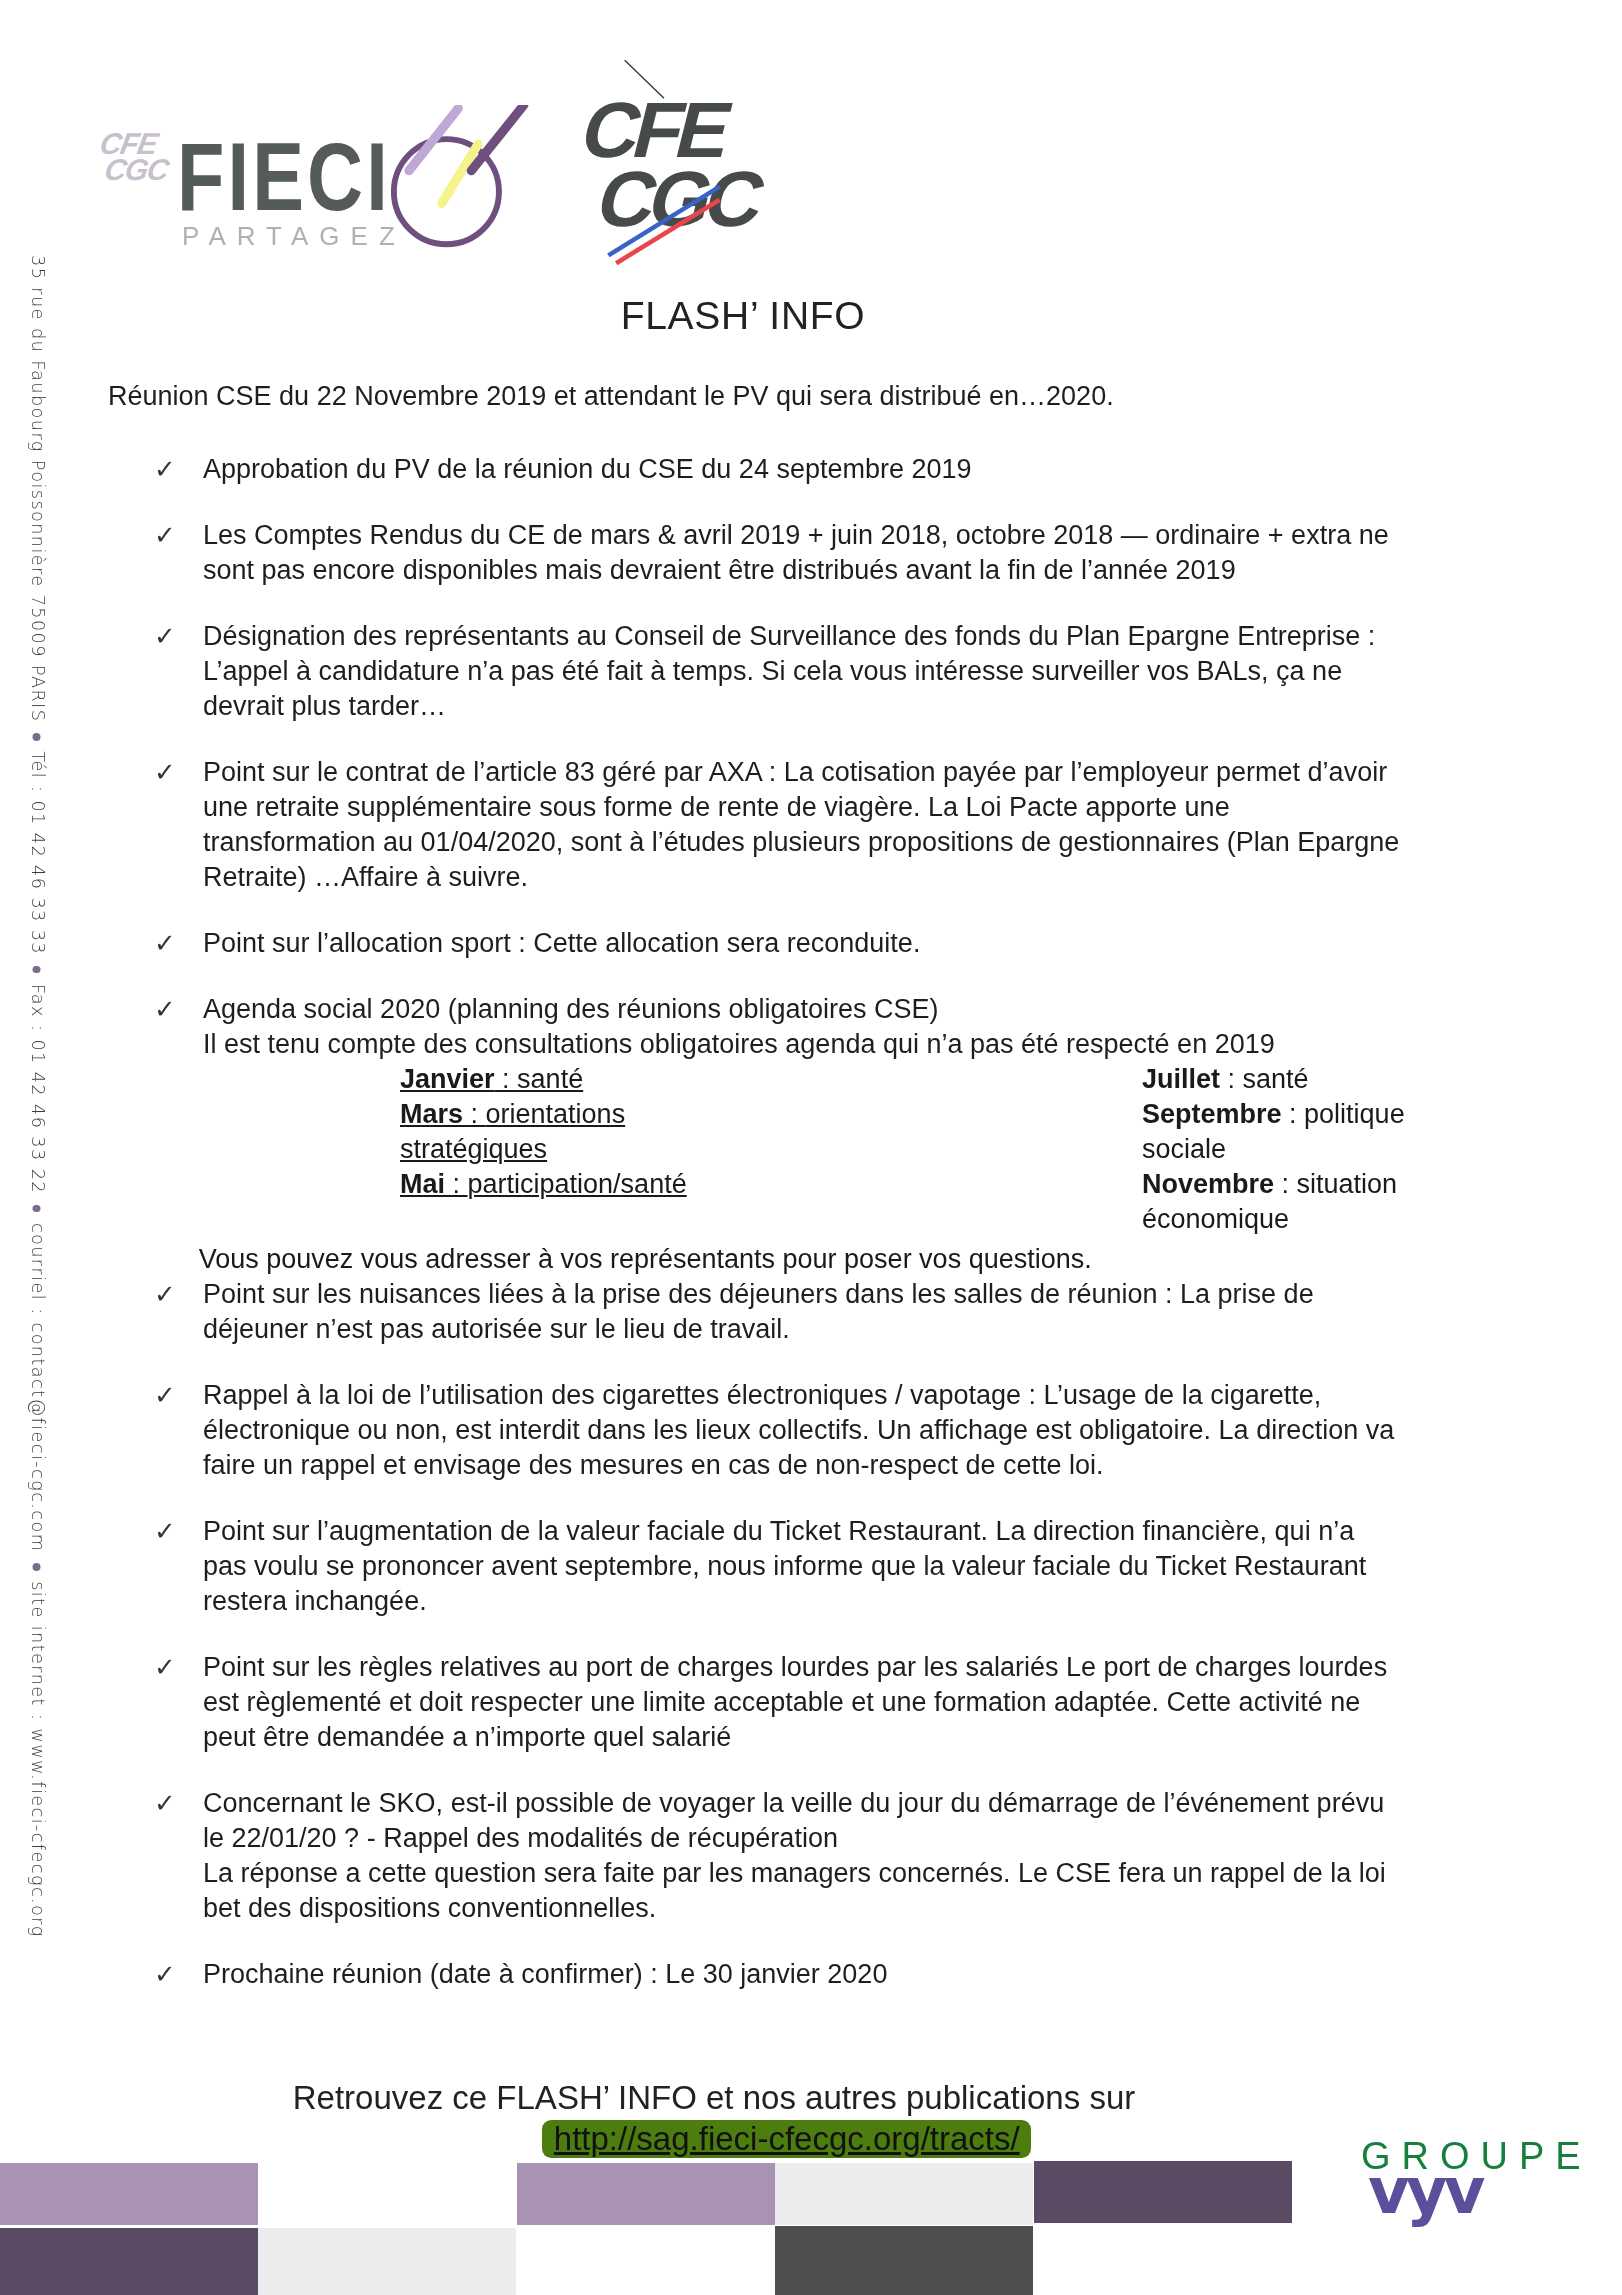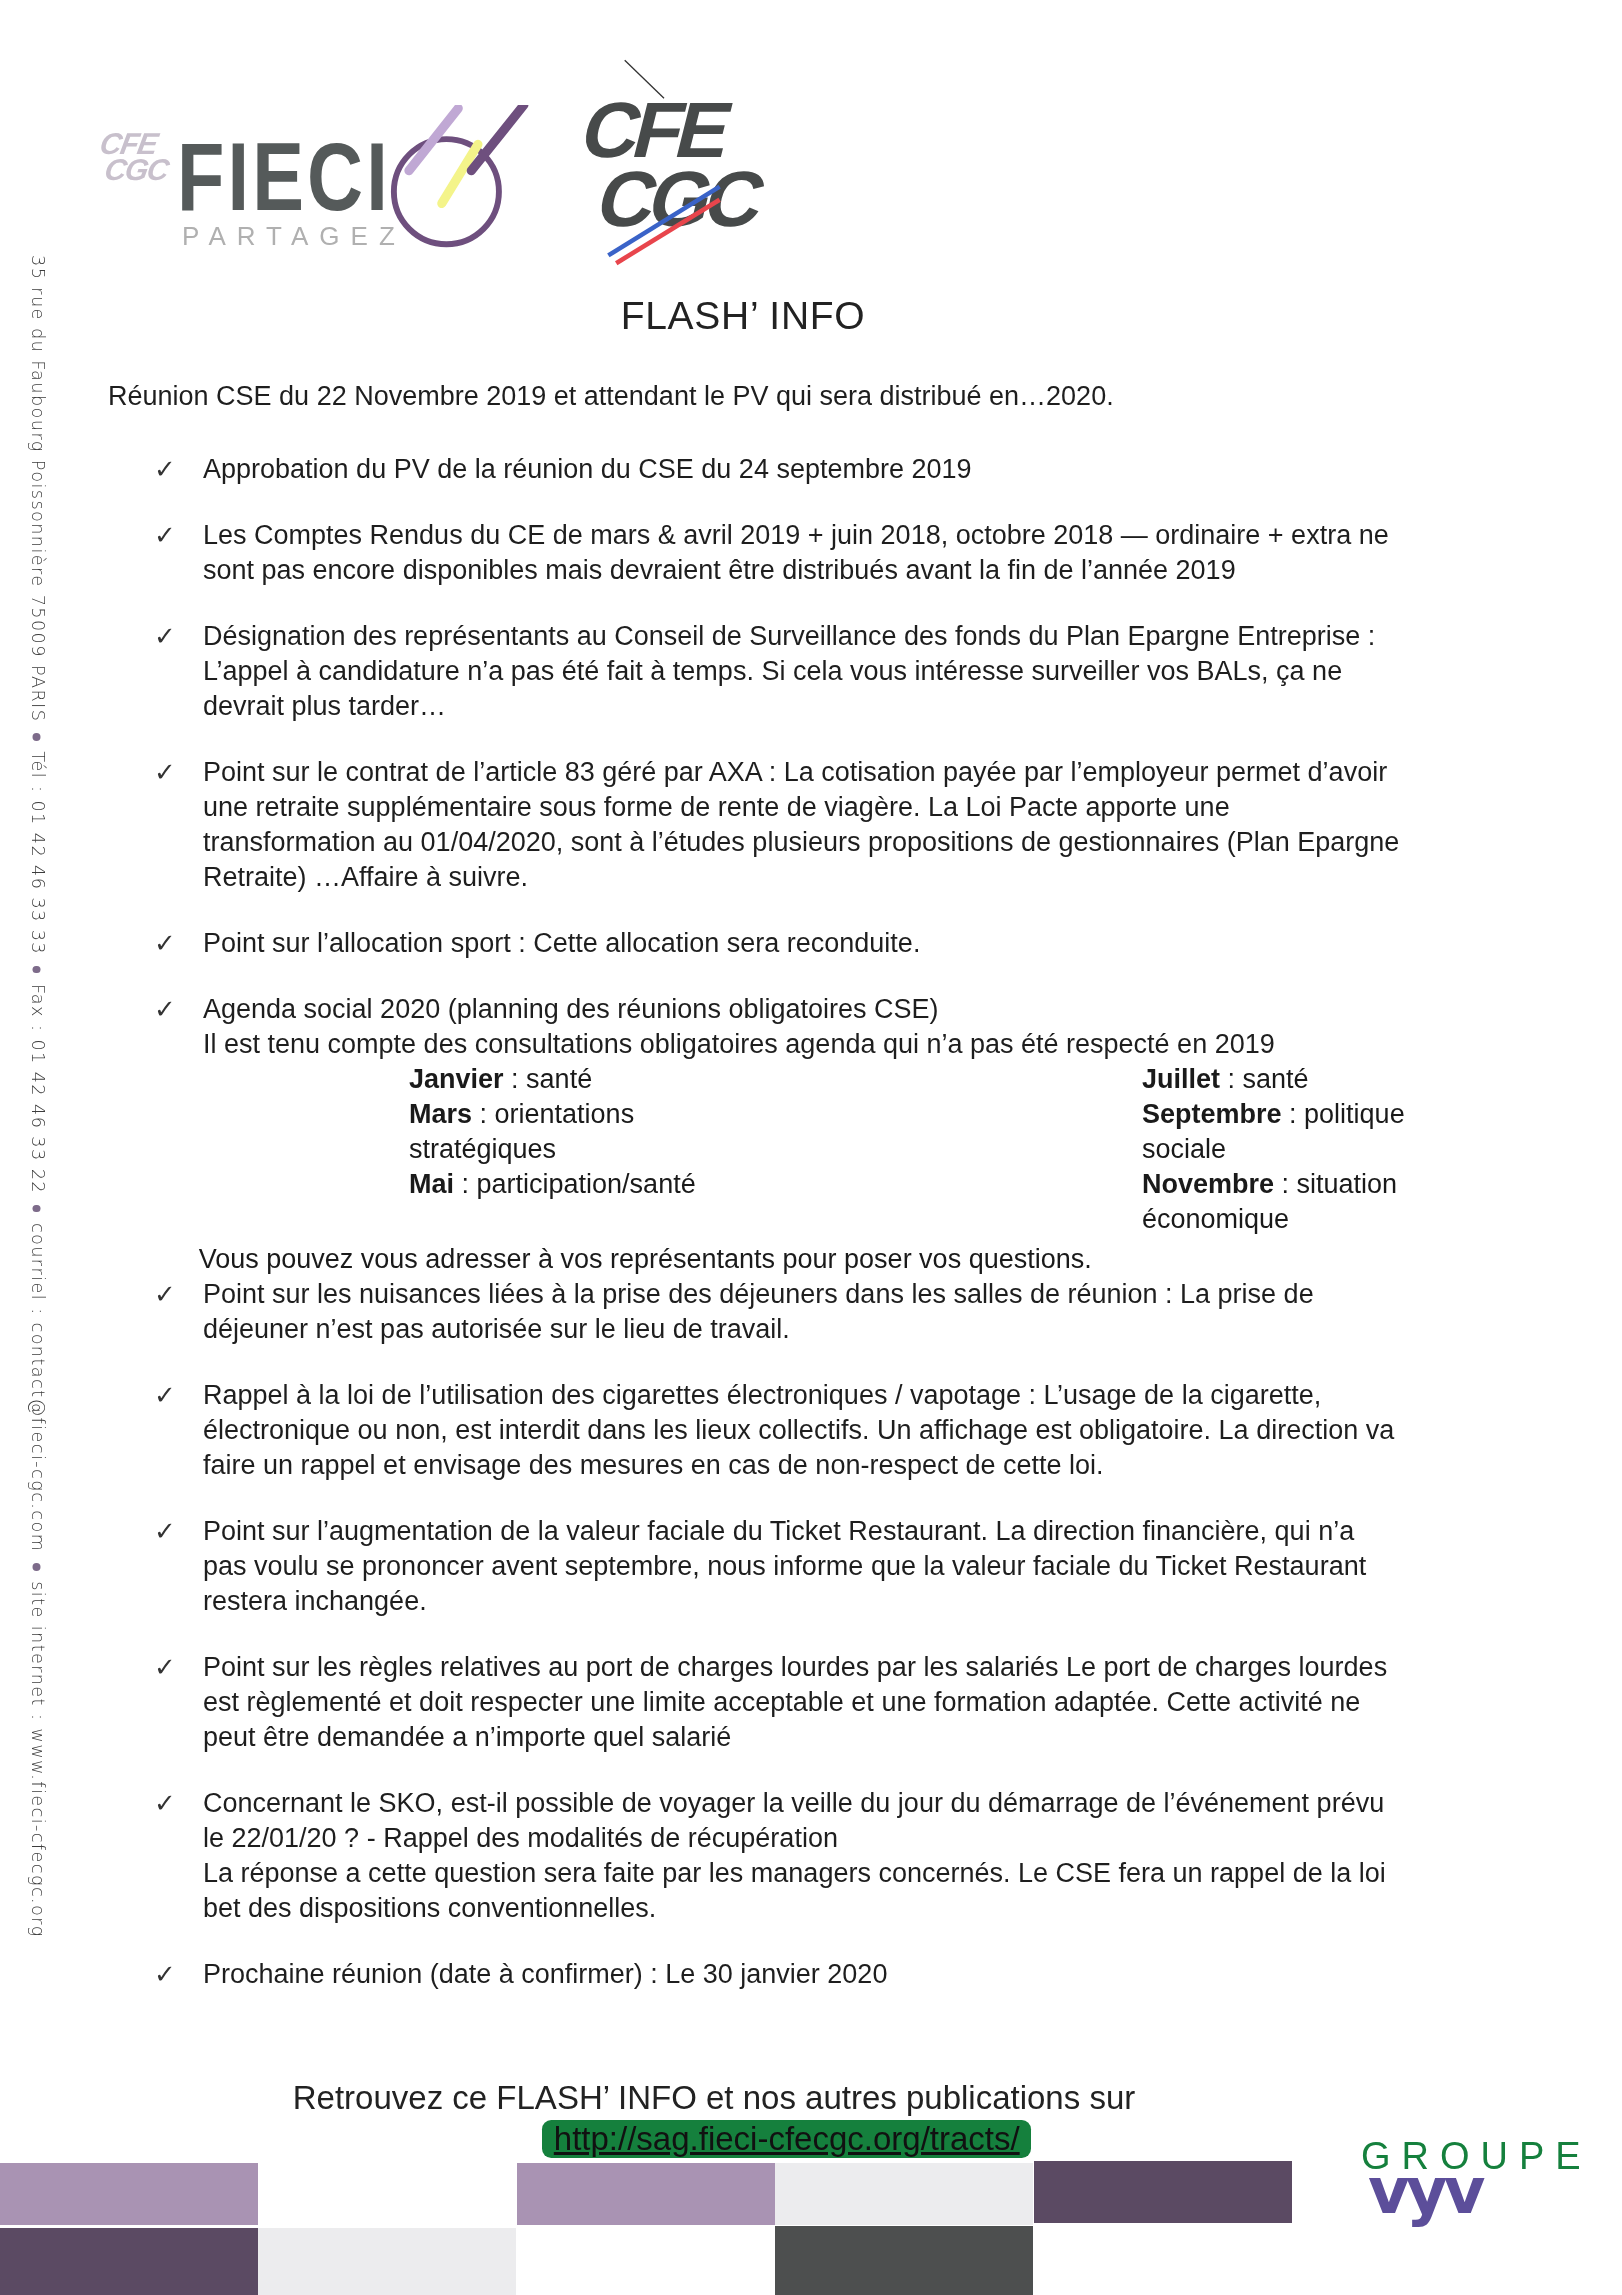--- a/index.html
+++ b/index.html
@@ -28,30 +28,30 @@
   .title { position: absolute; left: 0; width: 1486px; top: 294px; text-align: center;
       font-size: 39px; letter-spacing: 0.7px; color: #222; }
   .intro { position: absolute; left: 108px; top: 381px; font-size: 27px; color: #1e1e1e; }
 
   
   .items { position: absolute; left: 154px; top: 452px; width: 1387px; }
   .item { position: relative; padding-left: 49px; font-size: 27px; line-height: 35px; color: #1e1e1e; }
   .item .check { position: absolute; left: 0; top: 0; font-size: 26px; color: #333; }
   .agenda { position: relative; margin-left: 46px; width: 1112px; height: 180px; margin-top: 0; }
   .agenda-col { position: absolute; top: 0; width: 353px; }
-  .agenda-col.left { left: 209px; }
+  .agenda-col.left { left: 200px; text-decoration: underline; }
   .agenda-col.right { left: 942px; width: 314px; }
   .agenda-entry { font-size: 27px; line-height: 35px; }
   .agenda-entry b { font-weight: bold; }
   .agenda-note { padding-left: 46px; font-size: 27px; line-height: 35px; }
 
   
   .footer-line { position: absolute; left: 0; width: 1428px; top: 2079px; text-align: center; font-size: 33px; color: #222; }
   .footer-link { position: absolute; left: 542px; top: 2120px; font-size: 33px; color: #111; text-decoration: underline;
-      background: #15803d; padding: 0 11.8px; border-radius: 9.2px; }
+      background: #4d7c0f; padding: 0 11.8px; border-radius: 9.2px; }
   .blocks { position: absolute; left: 0; top: 2163px; width: 1302px; height: 133px; }
   .blk { position: absolute; width: 258px; }
   .groupe { position: absolute; left: 1361px; top: 2135px; font-size: 38px; letter-spacing: 11px; color: #15803d; font-weight: 300; }
   .vyv { position: absolute; left: 1368px; top: 2159px; font-size: 64px; font-weight: bold; color: #5c4e9a;
       font-family: "DejaVu Sans", sans-serif; letter-spacing: -3.9px; line-height: 1; }
 </style>
 </head>
 <body>
 
 <div class="side-strip">

